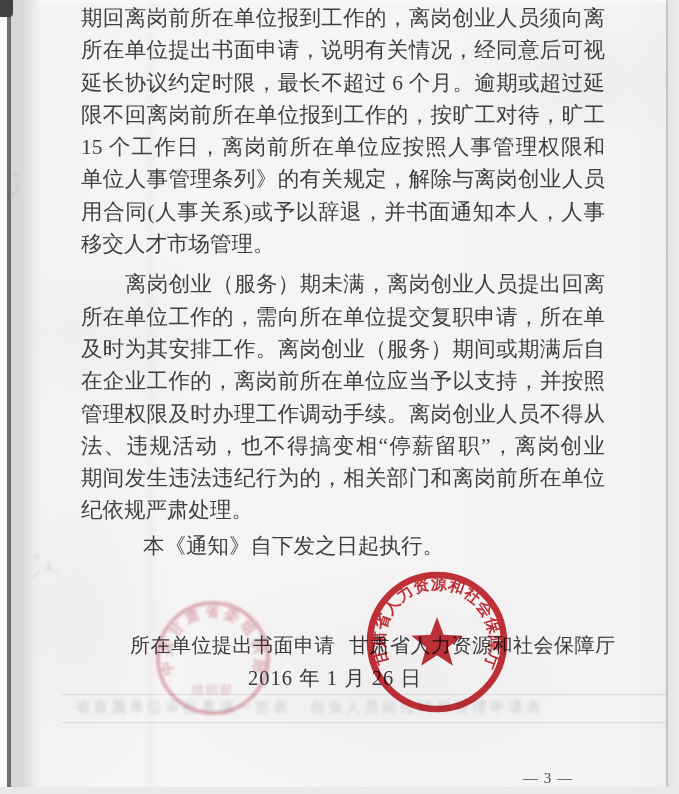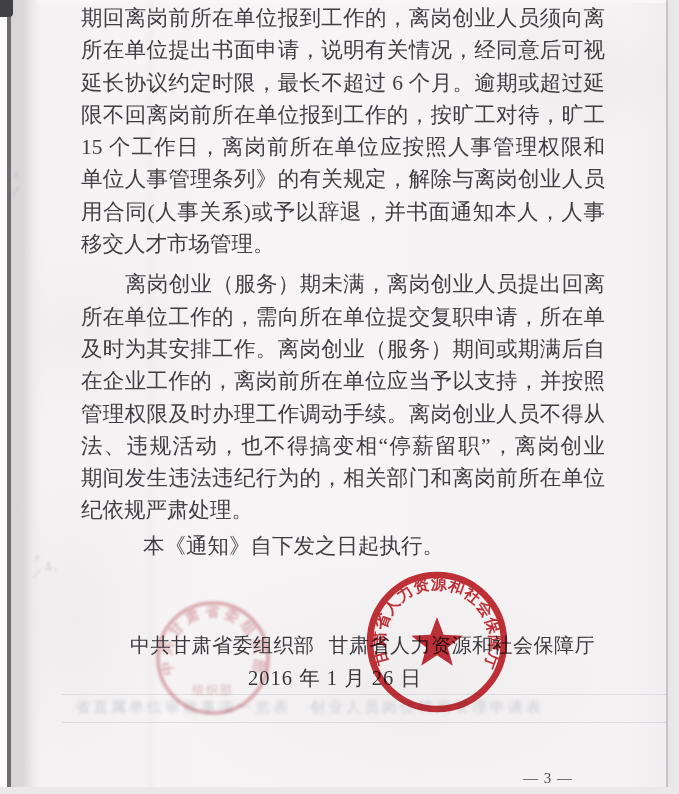--- a/index.html
+++ b/index.html
@@ -79,21 +79,21 @@
     <div class="ln">及时为其安排工作。离岗创业（服务）期间或期满后自愿留</div>
     <div class="ln">在企业工作的，离岗前所在单位应当予以支持，并按照人事</div>
     <div class="ln">管理权限及时办理工作调动手续。离岗创业人员不得从事违</div>
     <div class="ln">法、违规活动，也不得搞变相“停薪留职”，离岗创业（服务）</div>
     <div class="ln">期间发生违法违纪行为的，相关部门和离岗前所在单位要依</div>
     <div class="ln endln">纪依规严肃处理。</div>
     <div class="ln endln ind2 closing">本《通知》自下发之日起执行。</div>
   </div>
 
   <div class="sig-row">
-    <span>中共甘肃省委组织部</span>
+    <span>所在单位提出书面申请</span>
     <span>甘肃省人力资源和社会保障厅</span>
   </div>
   <div class="date-row">2016 年 1 月 26 日</div>
 
   <div class="pagenum">— 3 —</div>
 
   <div class="seal seal-faint">
     <svg width="122" height="122" viewBox="0 0 122 122">
       <circle cx="61" cy="61" r="55" fill="none" stroke="#cf7680" stroke-width="4"></circle>
       <path id="faintArc" d="M 22.9,78.8 A 42,42 0 1 1 99.1,78.8" fill="none"></path>

